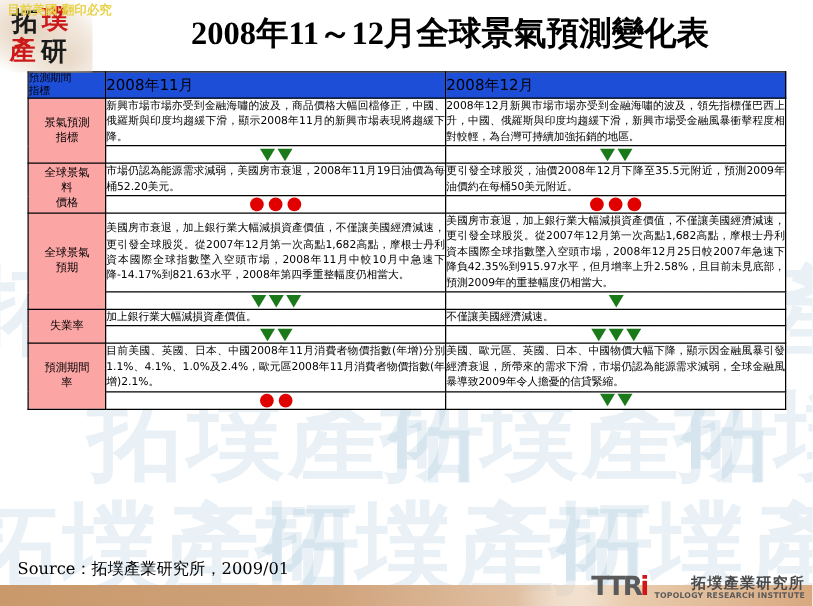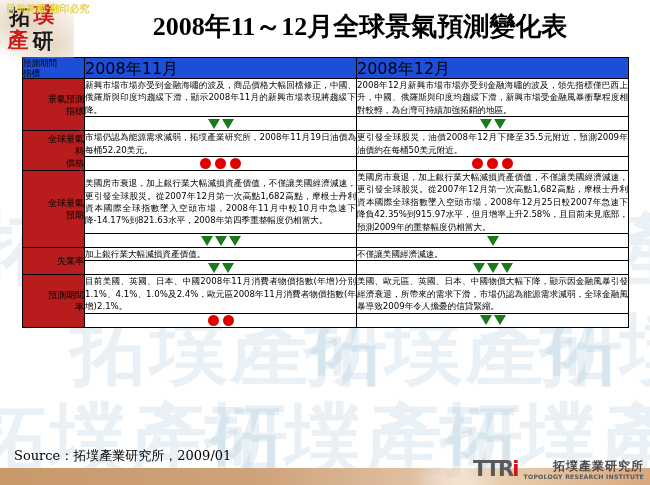--- a/index.html
+++ b/index.html
@@ -107,26 +107,26 @@
     line-height: 11px;
     color: #000;
     padding: 3px 2px;
     font-weight: normal;
   }
   .hdr-label {
     font-size: 8.5px;
     line-height: 10px;
   }
   .hdr-period {
-    font-size: 16px;
+    font-size: 12px;
   }
 
   .row-label {
-    background: #b91c1c;
-    text-align: right;
+    background: #fca5a5;
+    text-align: center;
     font-size: 9px;
     line-height: 12px;
     color: #000;
     padding: 2px 1px;
   }
 
   .txt-cell {
     background: #ffffff;
     font-size: 8.6px;
     line-height: 12.4px;
@@ -308,21 +308,21 @@
       <tr>
         <td class="ind-cell"><span class="tri-down" style="border-top-color:#1a7a1a"></span><span class="tri-down" style="border-top-color:#1a7a1a"></span></td>
         <td class="ind-cell"><span class="tri-down" style="border-top-color:#1a7a1a"></span><span class="tri-down" style="border-top-color:#1a7a1a"></span></td>
       </tr>
       <tr>
         <td class="row-label" rowspan="2">
           <div>全球景氣</div>
           <div>料</div>
           <div>價格</div>
         </td>
-        <td class="txt-cell">市場仍認為能源需求減弱，拓墣產業研究所，2008年11月19日油價為每桶52.20美元。</td>
+        <td class="txt-cell">市場仍認為能源需求減弱，美國房市衰退，2008年11月19日油價為每桶52.20美元。</td>
         <td class="txt-cell">更引發全球股災，油價2008年12月下降至35.5元附近，預測2009年油價約在每桶50美元附近。</td>
       </tr>
       <tr>
         <td class="ind-cell"><span class="dot-red" style="background:#e00000"></span><span class="dot-red" style="background:#e00000"></span><span class="dot-red" style="background:#e00000"></span></td>
         <td class="ind-cell"><span class="dot-red" style="background:#e00000"></span><span class="dot-red" style="background:#e00000"></span><span class="dot-red" style="background:#e00000"></span></td>
       </tr>
       <tr>
         <td class="row-label" rowspan="2">
           <div>全球景氣</div>
           <div>預期</div>

